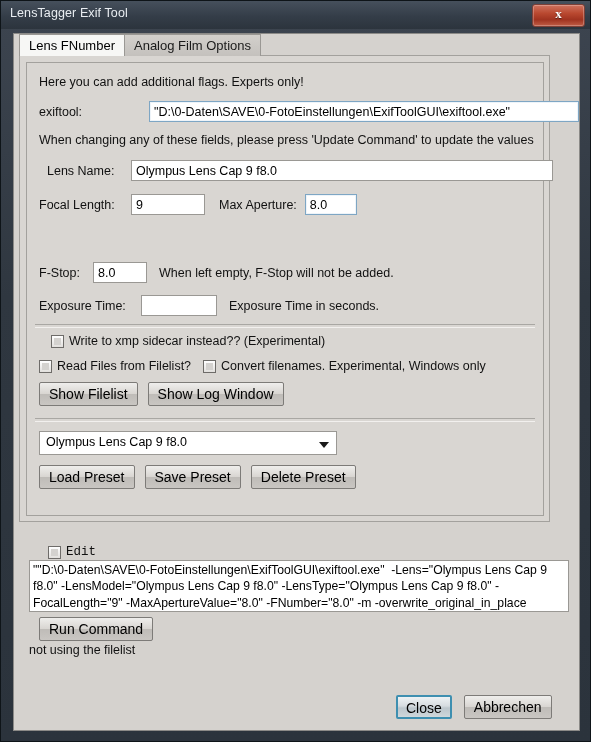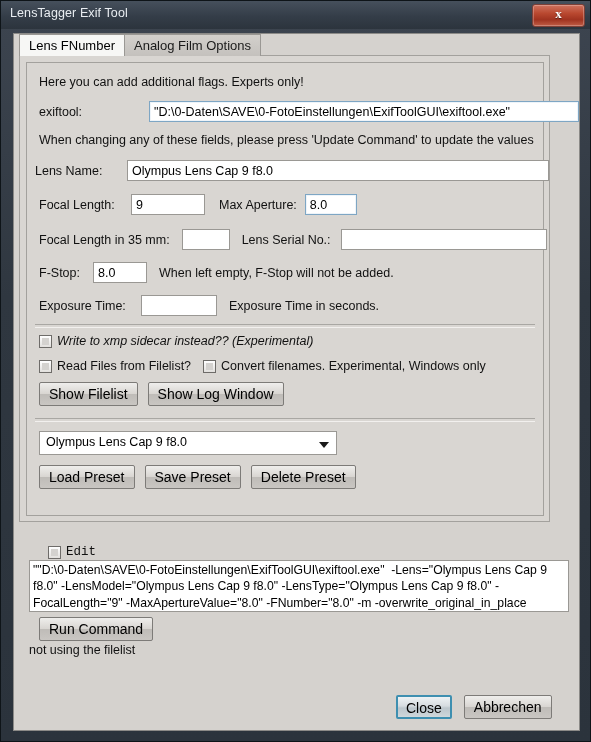--- a/index.html
+++ b/index.html
@@ -283,54 +283,48 @@
 
       <div class="row" style="left:12px; top:38px;gap:42px;">
         <span class="lbl" style="width:58px;">exiftool:</span>
         <input class="txt blue" style="width: 430px; margin-left: 10px;" type="text" value="&quot;D:\0-Daten\SAVE\0-FotoEinstellungen\ExifToolGUI\exiftool.exe&quot;">
       </div>
 
       <div class="row" style="left:12px; top:70px;">
         <span class="helper">When changing any of these fields, please press 'Update Command' to update the values</span>
       </div>
 
-      <div class="row" style="left:8px; top:97px;gap:8px;">
+      <div class="row" style="left:20px; top:97px;">
         <span class="lbl" style="width:78px;">Lens Name:</span>
         <input class="txt" style="width: 422px; margin-left: 6px;" type="text" value="Olympus Lens Cap 9 f8.0">
       </div>
 
       <div class="row" style="left:12px; top:131px;">
         <span class="lbl" style="width:92px;">Focal Length:</span>
         <input class="txt" style="width: 74px;" type="text" value="9">
         <span class="lbl" style="margin-left:14px;">Max Aperture:</span>
         <input class="txt blue" style="width: 52px; margin-left: 8px;" type="text" value="8.0">
       </div>
 
-      <div class="row" style="left:12px; top:166px;">
-        <span class="lbl">Focal Length in 35 mm:</span>
-        <input class="txt empty" style="width: 48px; margin-left: 12px;" type="text" value="">
-        <span class="lbl" style="margin-left:12px;">Lens Serial No.:</span>
-        <input class="txt empty" style="width: 206px; margin-left: 10px;" type="text" value="">
-      </div>
 
       <div class="row" style="left:12px; top:199px;">
         <span class="lbl" style="width:52px;">F-Stop:</span>
         <input class="txt" style="width: 54px; margin-left: 2px;" type="text" value="8.0">
         <span class="helper" style="margin-left:12px;">When left empty, F-Stop will not be added.</span>
       </div>
 
       <div class="row" style="left:12px; top:232px;">
         <span class="lbl" style="width:96px;">Exposure Time:</span>
         <input class="txt empty" style="width: 76px; margin-left: 6px;" type="text" value="">
         <span class="helper" style="margin-left:12px;">Exposure Time in seconds.</span>
       </div>
 
       <div class="sep" style="top:261px;"></div>
 
-      <div class="row" style="left:12px; top:271px;font-style:italic;">
+      <div class="row" style="left:24px; top:271px;">
         <span class="cb"></span>
         <span class="lbl">Write to xmp sidecar instead?? (Experimental)</span>
       </div>
 
       <div class="row" style="left:12px; top:296px;">
         <span class="cb"></span>
         <span class="lbl">Read Files from Filelist?</span>
         <span class="cb" style="margin-left:12px;"></span>
         <span class="lbl">Convert filenames. Experimental, Windows only</span>
       </div>

